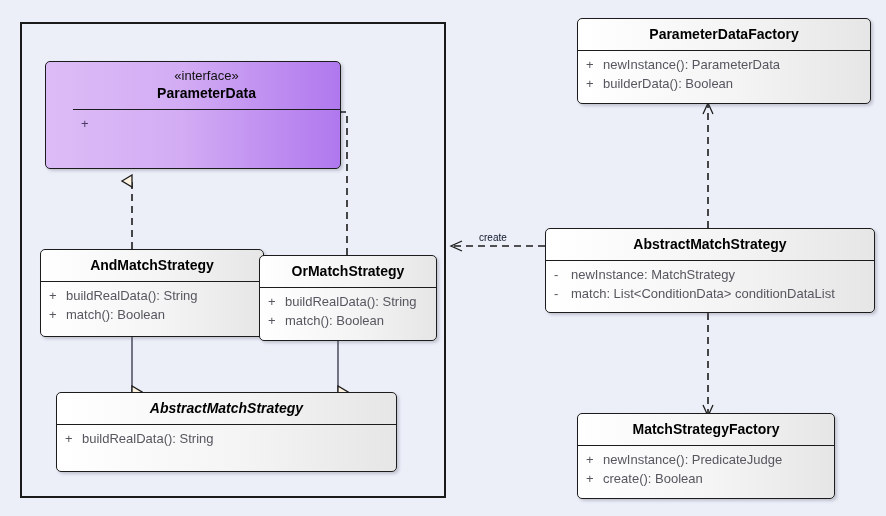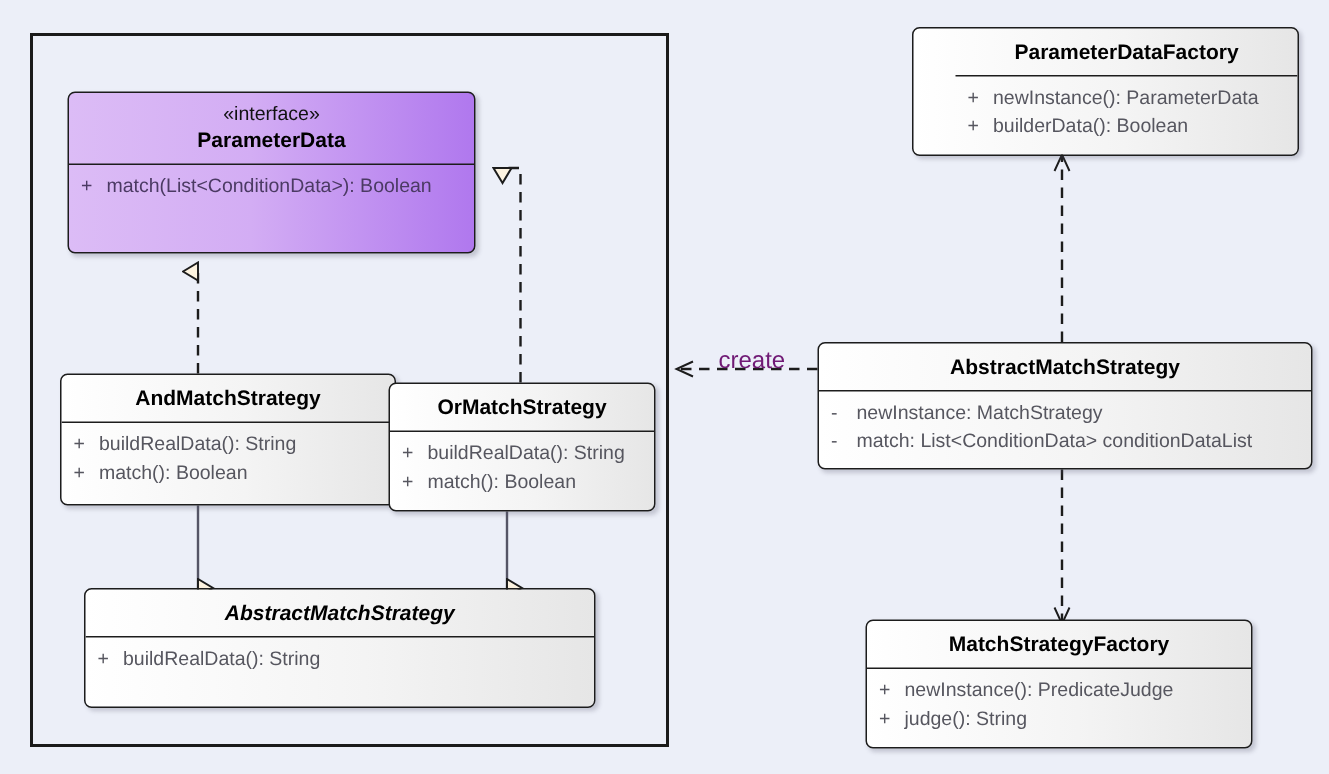--- a/index.html
+++ b/index.html
@@ -95,22 +95,22 @@
   .conn {
     position: absolute;
     top: 0;
     left: 0;
     width: 886px;
     height: 516px;
     pointer-events: none;
   }
   .edge-label {
     position: absolute;
-    font-size: 16px;
-    color: #701a75;
+    font-size: 10px;
+    color: #0f172a;
     white-space: nowrap;
   }
 </style>
 </head>
 <body>
 
 <div id="canvas">
 
   <svg class="conn" viewBox="0 0 886 516" width="886" height="516" xmlns="http://www.w3.org/2000/svg">
     <defs>
@@ -148,30 +148,29 @@
 
     <g>
       <line x1="708" y1="313" x2="708" y2="415" stroke="#1c1c1c" stroke-width="1.6" stroke-dasharray="7,5" marker-end="url(#open-v)"></line>
     </g>
   </svg>
 
   <div class="edge-label" style="left:479px; top:232px;">create</div>
 
   <div class="package-frame" style="left:20px; top:22px; width:426px; height:476px;"></div>
 
-  <div class="uml-class iface" style="left:45px; top:61px; width:272px; height:108px;">
+  <div class="uml-class iface" style="left:45px; top:61px; width:296px; height:108px;padding-left:27px;">
     <div class="uml-header">
       <div class="stereotype">«interface»</div>
       <div class="cls-name">ParameterData</div>
     </div>
     <div class="uml-divider"></div>
     <div class="uml-members">
       <div class="member">
         <span class="vis">+</span>
-        <span class="sig">match(List&lt;ConditionData&gt;): Boolean</span>
       </div>
     </div>
   </div>
 
   <div class="uml-class" style="left:40px; top:249px; width:224px; height:88px;">
     <div class="uml-header">
       <div class="cls-name">AndMatchStrategy</div>
     </div>
     <div class="uml-divider"></div>
     <div class="uml-members">
@@ -209,21 +208,21 @@
     </div>
     <div class="uml-divider"></div>
     <div class="uml-members">
       <div class="member">
         <span class="vis">+</span>
         <span class="sig">buildRealData(): String</span>
       </div>
     </div>
   </div>
 
-  <div class="uml-class" style="left:608px; top:18px; width:258px; height:86px;padding-left:28px;">
+  <div class="uml-class" style="left:577px; top:18px; width:294px; height:86px;">
     <div class="uml-header">
       <div class="cls-name">ParameterDataFactory</div>
     </div>
     <div class="uml-divider"></div>
     <div class="uml-members">
       <div class="member">
         <span class="vis">+</span>
         <span class="sig">newInstance(): ParameterData</span>
       </div>
       <div class="member">
@@ -255,18 +254,18 @@
       <div class="cls-name">MatchStrategyFactory</div>
     </div>
     <div class="uml-divider"></div>
     <div class="uml-members">
       <div class="member">
         <span class="vis">+</span>
         <span class="sig">newInstance(): PredicateJudge</span>
       </div>
       <div class="member">
         <span class="vis">+</span>
-        <span class="sig">judge(): String</span>
+        <span class="sig">create(): Boolean</span>
       </div>
     </div>
   </div>
 
 </div>
 
 </body></html>

